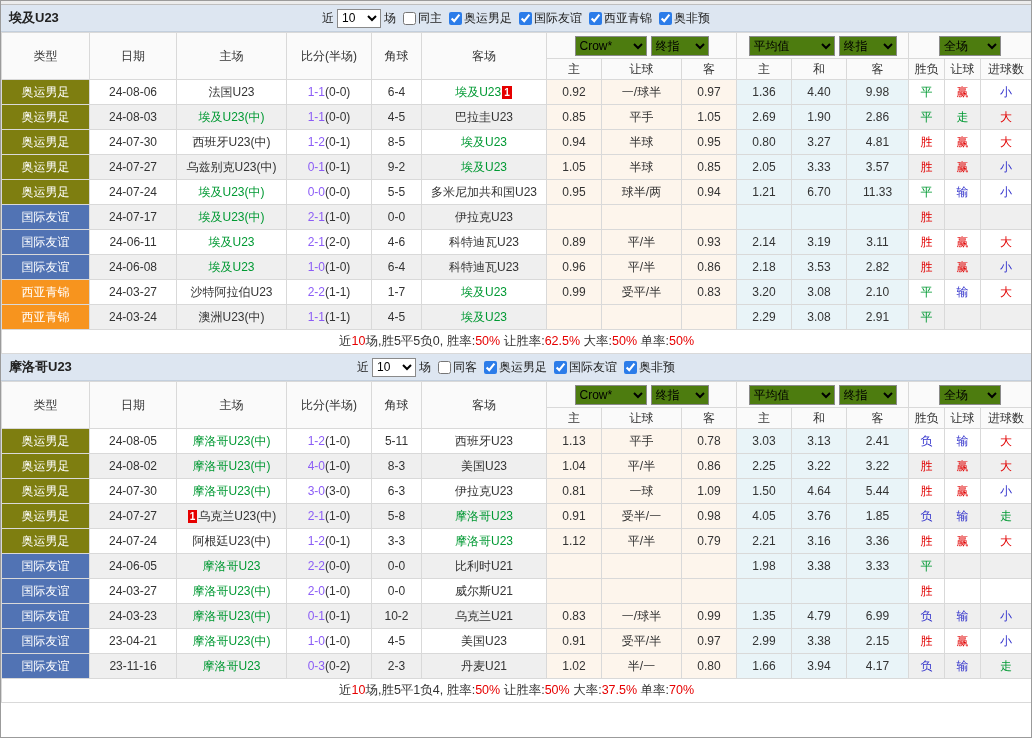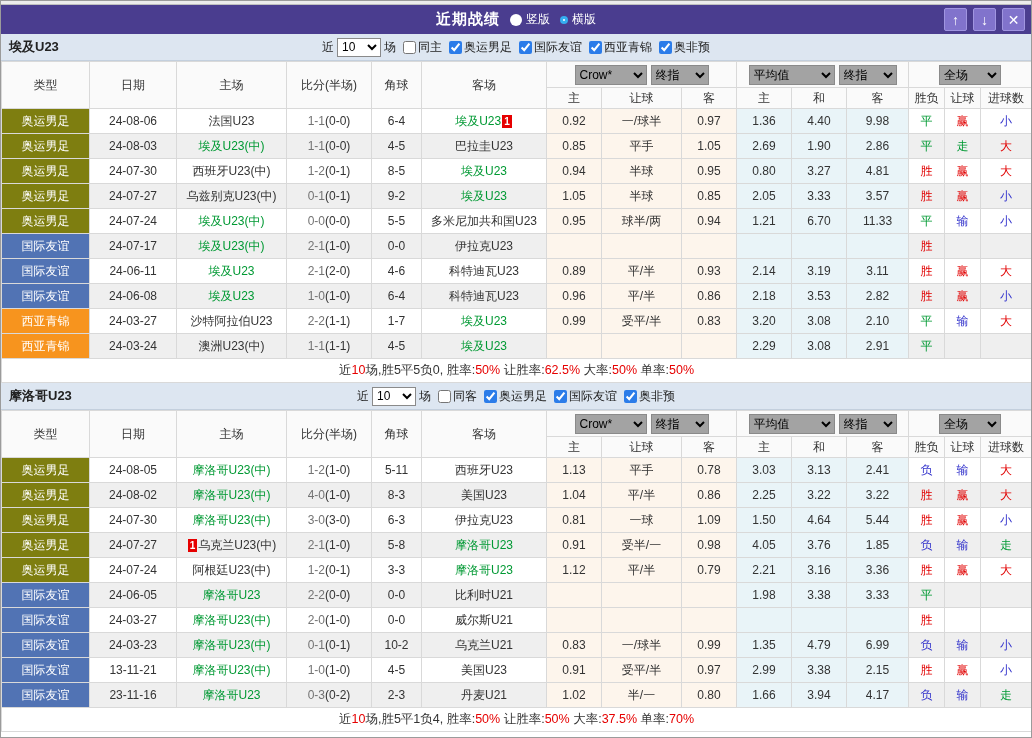--- a/index.html
+++ b/index.html
@@ -26,64 +26,40 @@
   .sec-filters select { font-size:12px; height:19px; border:1px solid #8a8a8a; background:#fff; }
   .cbl { display:inline-flex; align-items:center; cursor:pointer; }
   .cbl input { width:13px; height:13px; accent-color:#2b7ce9; margin:0 2px 0 4px; }
 
   
   table { border-collapse:collapse; table-layout:fixed; width:1030px; font-size:12px; text-align:center; color:#333; }
   th, td { border:1px solid #d9d9d9; padding:0 2px; height:25px; overflow:hidden; white-space:nowrap; font-weight:normal; }
   thead th { background:#fafafa; color:#333; }
   thead tr.dd-row th { height:26px; }
   thead tr.lbl-row th { height:21px; }
-  thead select { font-size:12px; height:20px; border:1px solid #8a8a8a; background:#a3a3a3; margin:0 2px; }
+  thead select { font-size:12px; height:20px; border:1px solid #8a8a8a; background:#4d7c0f; margin:0 2px; }
   td.cc { background:#fdf5ec;margin-left:12px; }   
   td.cb { background:#e9f4f8; }   
   tbody tr:nth-child(even) td.cp { background:#efefef; }
   tbody tr:nth-child(odd)  td.cp { background:#ffffff; }
   td.type { color:#fff; font-size:12px; }
-  .score-f { color:#737373; }
+  .score-f { color:#8b5cf6; }
   .score-h { color:#333; }
   .team-link { text-decoration:none; cursor:pointer; }
   .rcard { display:inline-block; background:#e60000; color:#fff; font-size:10px; line-height:13px; min-width:8px;
            padding:0 2px; margin:0 1px; font-weight:bold; vertical-align:middle; }
   td.summary { height:24px; font-size:12.5px; background:#fff; }
   .red { color:#e60000; }
 </style>
 </head>
 <body>
 
 <div class="window">
   <div class="top-strip"></div>
 
-  <div class="titlebar">
-    <div class="tb-center">
-      <span class="tb-title">近期战绩</span>
-      <span class="radio">
-        <span class="rdot"></span>
-        <span>竖版</span>
-      </span>
-      <span class="radio">
-        <span class="rring"></span>
-        <span>横版</span>
-      </span>
-    </div>
-    <div class="tb-btns">
-      <div class="tb-btn">
-          <span>↑</span>
-        </div>
-      <div class="tb-btn">
-          <span>↓</span>
-        </div>
-      <div class="tb-btn">
-          <span>✕</span>
-        </div>
-    </div>
-  </div>
 
   <div>
   <div>
     <div class="sec-head">
       <div class="sec-filters">
         <span>近</span>
         <select style="width:44px"><option>10</option></select>
         <span>场</span>
         <label class="cbl">
           <input type="checkbox" style="">
@@ -526,21 +502,21 @@
       <td class="cc">0.99</td>
       <td class="cb">1.35</td>
       <td class="cb">4.79</td>
       <td class="cb">6.99</td>
       <td class="cp" style="color:#3333cc">负</td>
               <td class="cp" style="color:#3333cc">输</td>
               <td class="cp" style="color:#3333cc">小</td>
             </tr>
             <tr>
       <td class="type" style="background:#5173b4">国际友谊</td>
-      <td class="cp">13-11-21</td>
+      <td class="cp">23-04-21</td>
       <td class="cp"><span class="team-link" style="color:#009933">摩洛哥U23(中)</span></td>
       <td class="cp"><span class="score-f">1-0</span><span class="score-h">(1-0)</span></td>
       <td class="cp">4-5</td>
       <td class="cp"><span class="team-link">美国U23</span></td>
       <td class="cc">0.91</td>
       <td class="cc">受平/半</td>
       <td class="cc">0.97</td>
       <td class="cb">2.99</td>
       <td class="cb">3.38</td>
       <td class="cb">2.15</td>

